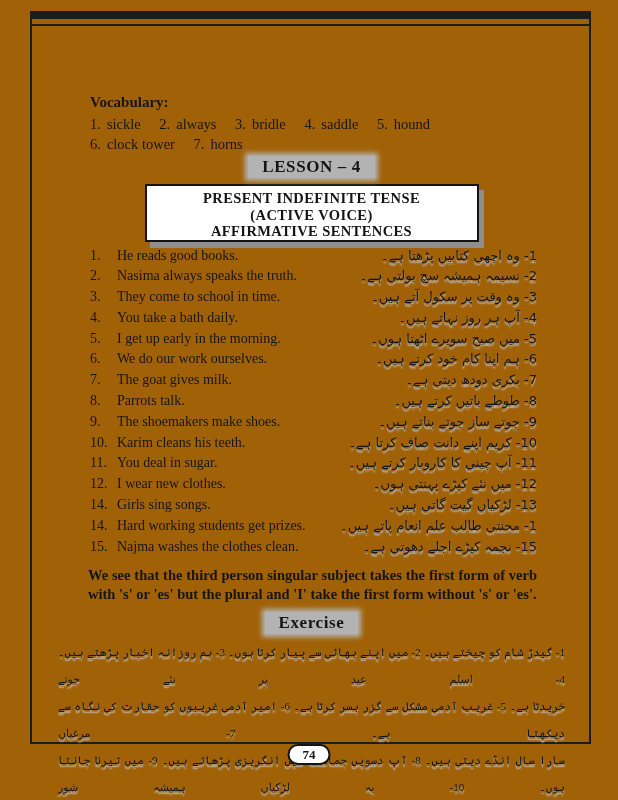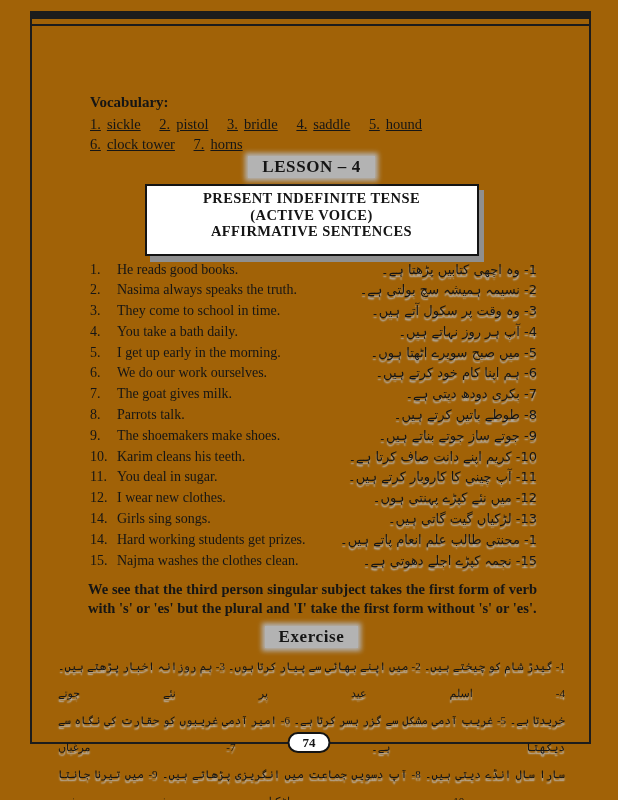--- a/index.html
+++ b/index.html
@@ -11,33 +11,33 @@
   .frame-top-thick { position:absolute; left:30px; right:27px; top:11px; height:8px; background:#1c1c1c; }
   .frame-top-thin  { position:absolute; left:30px; right:27px; top:24px; height:2px; background:#1c1c1c; }
   .frame-left  { position:absolute; left:30px;  top:11px; bottom:56px; width:2px; background:#1c1c1c; }
   .frame-right { position:absolute; right:27px; top:11px; bottom:56px; width:2px; background:#1c1c1c; }
   .frame-bottom{ position:absolute; left:30px; right:27px; bottom:56px; height:2px; background:#1c1c1c; }
 
   .content { position:absolute; top:26px; left:30px; right:27px; bottom:58px; padding:66px 26px 0 28px; }
 
   .vocab-head { font-weight:bold; font-size:15px; line-height:20px; margin:0 28px 2px 32px; }
   .vocab-line { font-size:14.5px; line-height:20px; margin:0 28px 2px 32px; }
-  .vocab-item { margin-right:15px; white-space:nowrap;text-decoration:underline; }
+  .vocab-item { margin-right:15px; white-space:nowrap; }
   .vocab-item .num { margin-right:6px; }
 
   .banner { text-align:center; margin:2px 0 4px; }
   .strip {
     display:inline-block; background:#b3b3b3; box-shadow:0 0 5px 3px #b3b3b3;
     padding:1px 14px; font-weight:bold; font-size:17px; letter-spacing:0.6px; line-height:20px;
   }
 
   .title-box {
     width:318px; margin:6px auto 6px; background:#fff;
     border:2px solid #141414; box-shadow:5px 6px 0 #8f8f8f;
-    padding:4px 6px 14px; text-align:center;
+    padding:4px 6px 0; text-align:center;
     font-weight:bold; font-size:14.5px; line-height:16.5px; letter-spacing:0.4px;
   }
 
   .sent-list { margin-top:2px; }
   .sent-row { display:flex; align-items:baseline; height:20.8px; margin:0 28px 0 32px; font-size:14px; }
   .sent-num { flex:none; width:27px; }
   .sent-en  { flex:1; }
   .sent-ur  {
     flex:none; direction:rtl; font-family:"DejaVu Sans", sans-serif; font-size:13px;
     text-shadow:0 3px 1.5px #b5b5b5;
@@ -48,21 +48,21 @@
   .exercise-banner { text-align:center; margin:9px 0 5px; }
 
   .ex-lines { margin-top:2px; }
   .ex-line {
     direction:rtl; text-align:justify; text-align-last:justify; text-justify:inter-word;
     font-family:Liberation Serif, serif; font-size:11px; line-height:27px;
     text-shadow:0 3px 1.5px #bdbdbd;
   }
 
   .page-num {
-    position:absolute; left:50%; bottom:47px; transform:translateX(-50%);
+    position:absolute; left:50%; bottom:35px; transform:translateX(-50%);
     background:#fff; border:2px solid #141414; border-radius:12px;
     padding:0 13px; font-size:13px; font-weight:bold; line-height:17px;
   }
 </style>
 </head>
 <body>
 
 <div class="page">
 
   <div class="frame-top-thick"></div>
@@ -70,21 +70,21 @@
   <div class="frame-left"></div>
   <div class="frame-right"></div>
   <div class="frame-bottom"></div>
 
   <div class="content">
 
     <div class="vocab-head">Vocabulary:</div>
 
     <div class="vocab-line">
       <span class="vocab-item"><span class="num">1.</span><span>sickle</span></span>
-      <span class="vocab-item"><span class="num">2.</span><span>pistol</span></span>
+      <span class="vocab-item"><span class="num">2.</span><span>always</span></span>
       <span class="vocab-item"><span class="num">3.</span><span>bridle</span></span>
       <span class="vocab-item"><span class="num">4.</span><span>saddle</span></span>
       <span class="vocab-item"><span class="num">5.</span><span>hound</span></span>
       <span class="vocab-item"><span class="num">6.</span><span>clock tower</span></span>
       <span class="vocab-item"><span class="num">7.</span><span>horns</span></span>
     </div>
 
     <div class="banner">
       <span class="strip">LESSON – 4</span>
     </div>

